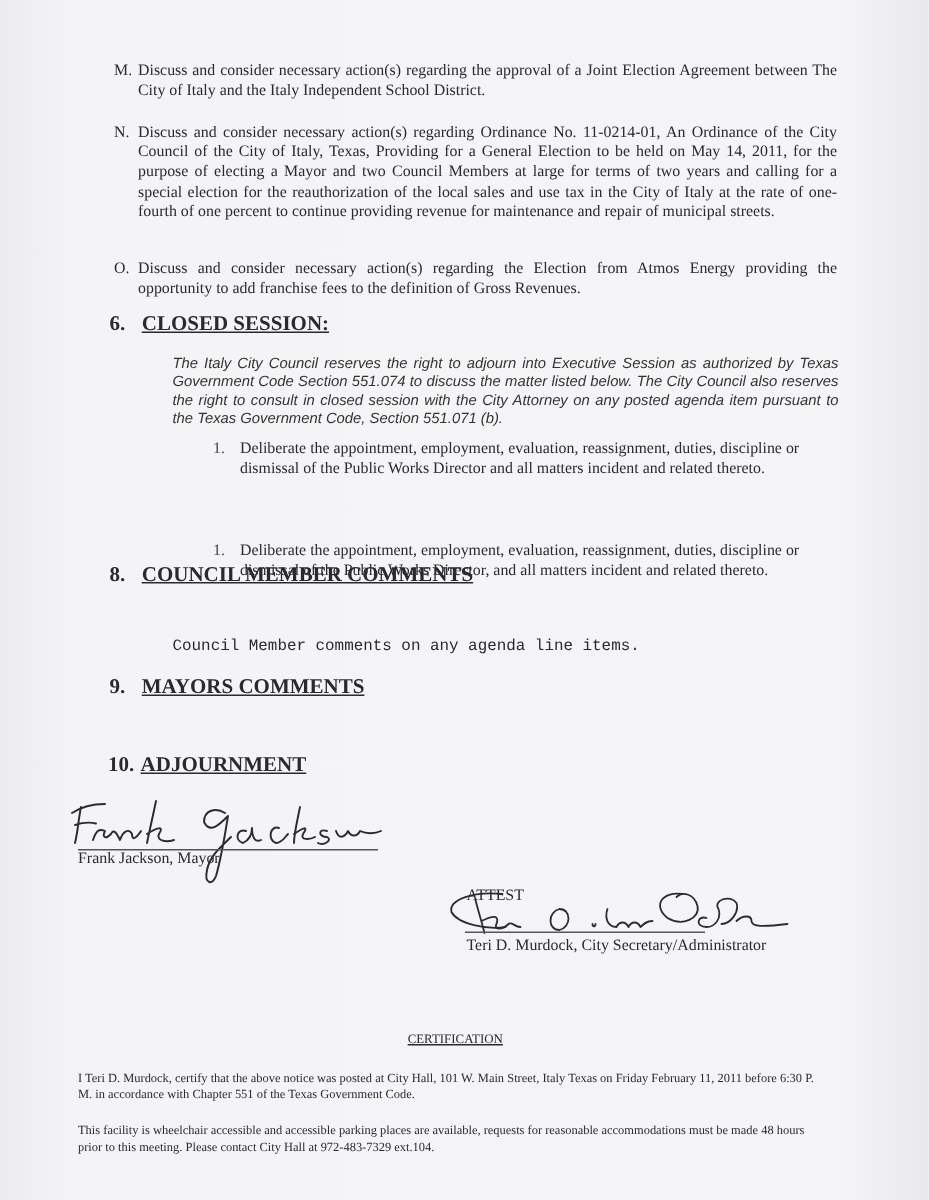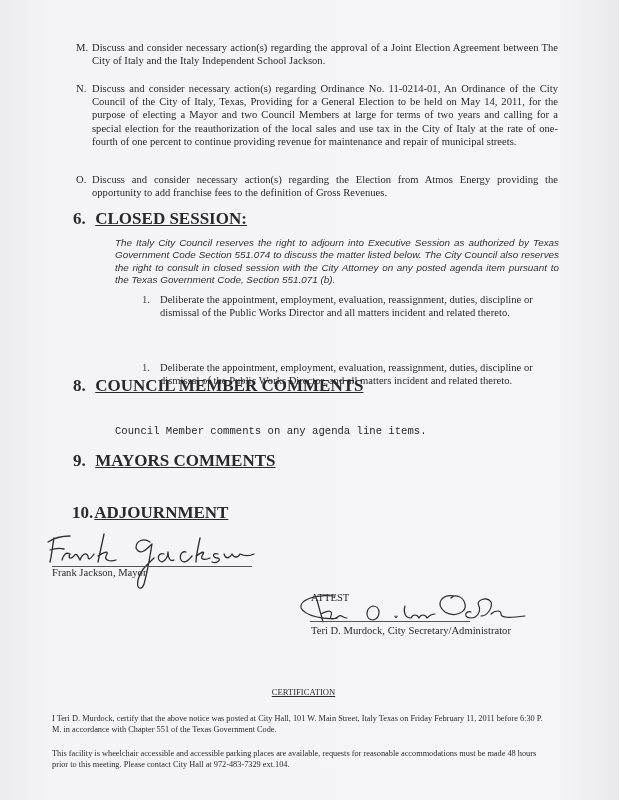--- a/index.html
+++ b/index.html
@@ -12,21 +12,21 @@
   }
   .page {
     position: absolute; left: 0; top: 0; width: 619px; height: 800px;
     background: linear-gradient(90deg, #ececef 0%, #f4f4f6 8%, #f5f5f7 90%, #e9e9ec 100%);
   }
   .abs { position: absolute; }
   .body-text { font-size: 10.6px; line-height: 13.2px; text-align: justify; }
   .letter-item { position: absolute; left: 68px; width: 490px; }
   .letter-item .ltr { position: absolute; left: 8px; top: 0; font-size: 10.6px; }
   .letter-item .txt { margin-left: 24px; }
-  .heading { position: absolute; left: 73px; font-size: 17px; font-weight: bold; }
+  .heading { position: absolute; left: 73px; font-size: 14px; font-weight: bold; }
   .heading .num { display: inline-block; width: 18px; }
   .heading .title { text-decoration: underline; }
   .italic-note {
     position: absolute; left: 115px; width: 444px;
     font-family: "Liberation Sans", sans-serif; font-style: italic;
     font-size: 9.9px; line-height: 12.4px; text-align: justify; color: #333;
   }
   .sub-item { position: absolute; left: 142px; width: 420px; font-size: 10.6px; line-height: 13.2px; }
   .sub-item .n { position: absolute; left: 0; color: #444; }
   .sub-item .t { margin-left: 18px; display: block; }
@@ -35,21 +35,21 @@
   .small { font-size: 8.3px; line-height: 10.6px; }
   svg { position: absolute; overflow: visible; }
 </style>
 </head>
 <body>
 
 <div class="page">
 
   <div class="letter-item body-text" style="top:41px;">
     <span class="ltr">M.</span>
-    <div class="txt">Discuss and consider necessary action(s) regarding the approval of a Joint Election Agreement between The City of Italy and the Italy Independent School Jackson.</div>
+    <div class="txt">Discuss and consider necessary action(s) regarding the approval of a Joint Election Agreement between The City of Italy and the Italy Independent School District.</div>
   </div>
 
   <div class="letter-item body-text" style="top:82px;">
     <span class="ltr">N.</span>
     <div class="txt">Discuss and consider necessary action(s) regarding Ordinance No. 11-0214-01, An Ordinance of the City Council of the City of Italy, Texas, Providing for a General Election to be held on May 14, 2011, for the purpose of electing a Mayor and two Council Members at large for terms of two years and calling for a special election for the reauthorization of the local sales and use tax in the City of Italy at the rate of one-fourth of one percent to continue providing revenue for maintenance and repair of municipal streets.</div>
   </div>
 
   <div class="letter-item body-text" style="top:173px;">
     <span class="ltr">O.</span>
     <div class="txt">Discuss and consider necessary action(s) regarding the Election from Atmos Energy providing the opportunity to add franchise fees to the definition of Gross Revenues.</div>

